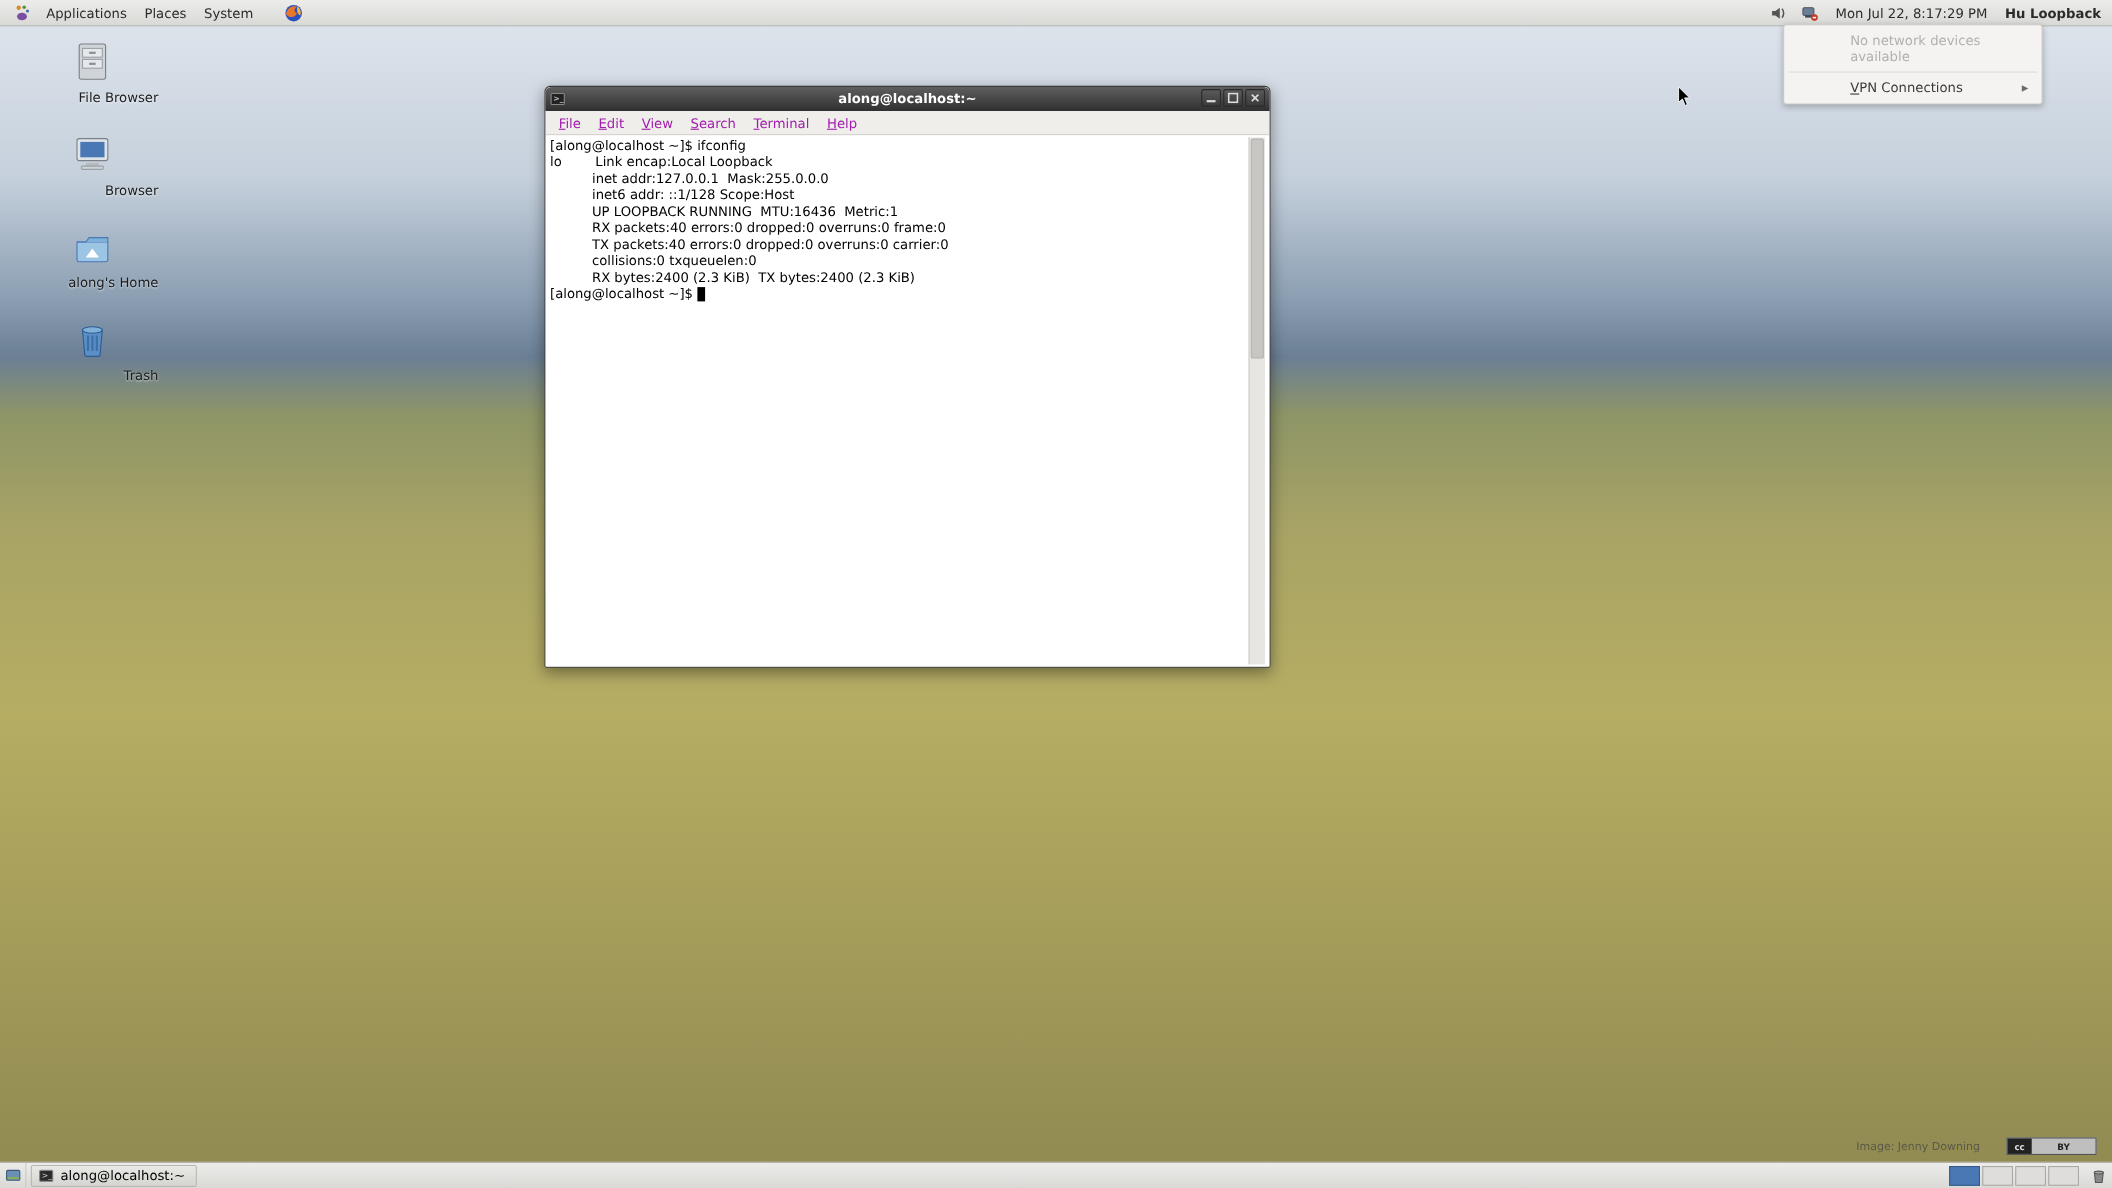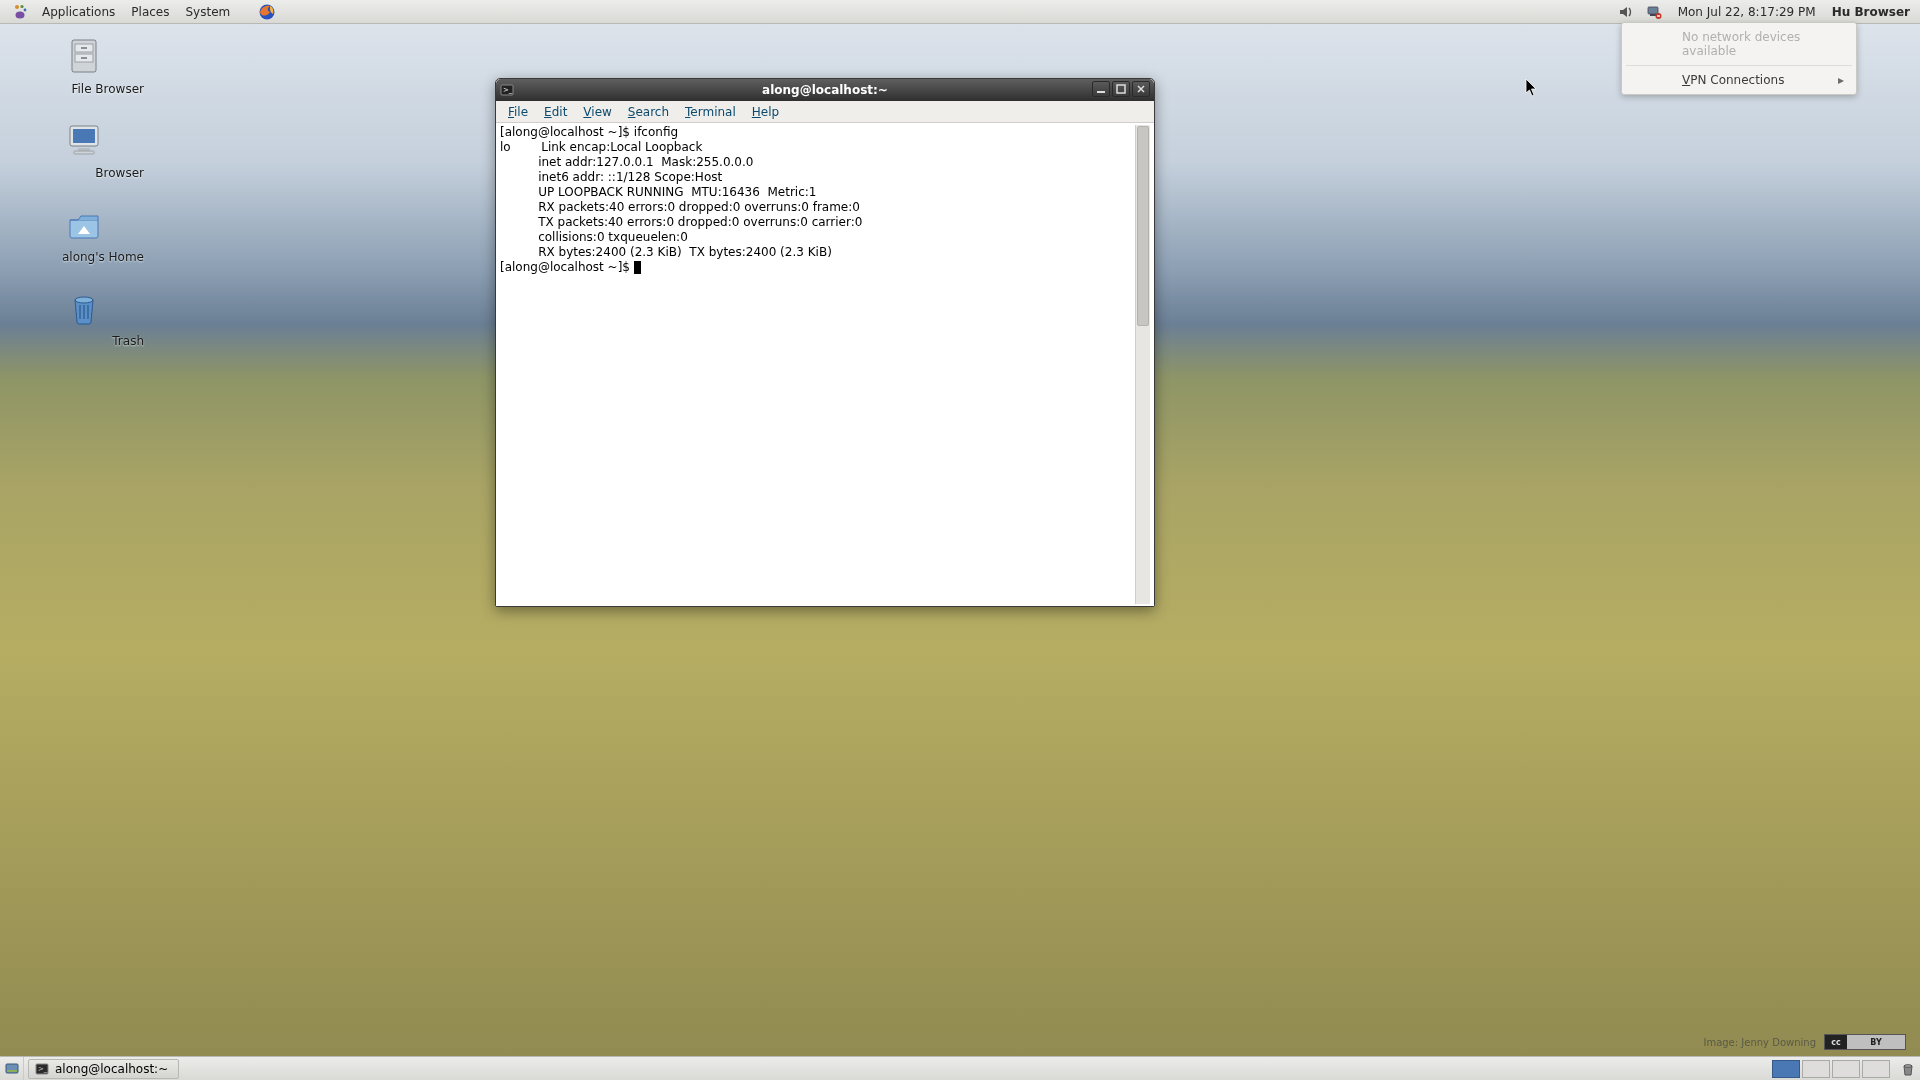--- a/index.html
+++ b/index.html
@@ -61,21 +61,21 @@
 .term-titlebar .sys-icon { width:22px; display:flex; justify-content:center; }
 .term-titlebar .title { position:absolute; left:0; right:0; text-align:center; pointer-events:none; }
 .term-titlebar .win-btns { position:absolute; right:4px; top:2px; display:flex; gap:2px; }
 .win-btn {
   width:18px; height:16px; background:linear-gradient(#5a5a5a,#3a3a3a);
   border:1px solid #2a2a2a; border-radius:2px; color:#ddd;
   display:flex; align-items:center; justify-content:center; font-size:10px;
 }
 .term-menubar {
   height:22px; background:#efeeea; border-bottom:1px solid #cfcecb;
-  display:flex; align-items:center; font-size:12px; color:#0c4a6e; padding:0 4px;
+  display:flex; align-items:center; font-size:12px; color:#a21caf; padding:0 4px;
 }
 .term-menubar .mitem { padding:2px 8px; cursor:default; }
 .term-menubar .mitem .ul { text-decoration:underline; }
 .term-body {
   background:#fff; color:#000;
   font-family:"DejaVu Sans Mono","Liberation Mono",monospace;
   font-size:12px; line-height:15px; white-space:pre;
   height:483px; overflow:hidden; position:relative; padding:2px 4px;
   display:flex;
 }
@@ -98,21 +98,21 @@
 }
 .panel-bottom .spacer { flex:1; }
 .ws-switcher { display:flex; gap:2px; margin-right:6px; }
 .ws { width:28px; height:18px; background:#dedddb; border:1px solid #a9a9a6; }
 .ws.active { background:#4a78b5; border-color:#355a8a; }
 .trash-panel { width:24px; display:flex; align-items:center; justify-content:center; }
 
 
 .credit {
   position:absolute; right:14px; bottom:30px; font-size:10px; color:#5a5a46;
-  display:flex; align-items:center; gap:8px;
+  display:flex; align-items:center; gap:24px;
 }
 .cc-badge {
   width:82px; height:16px; border:1px solid #555; background:#bfbfbf;
   display:flex; align-items:center; font-size:8px; color:#222;
 }
 .cc-badge .cc { background:#222; color:#ddd; width:22px; height:100%; display:flex; align-items:center; justify-content:center; font-weight:bold; }
 .cc-badge .by { flex:1; text-align:center; font-weight:bold; }
 
 .cursor-pointer {
   position:absolute; left:1525px; top:78px; width:14px; height:20px;
@@ -149,21 +149,21 @@
   </div>
   <div class="tray-icon">
     <svg width="16" height="16" viewBox="0 0 16 16">
         <rect x="2" y="3" width="10" height="7" rx="1" fill="#6b7f95" stroke="#445" stroke-width="0.8"></rect>
         <rect x="4" y="10" width="6" height="2" fill="#445"></rect>
         <circle cx="12.5" cy="12" r="3" fill="#c0392b"></circle>
         <rect x="11" y="11.3" width="3" height="1.4" fill="#fff"></rect>
       </svg>
   </div>
   <div class="clock">Mon Jul 22,  8:17:29 PM</div>
-  <div class="user">Hu Browser</div>
+  <div class="user">Hu Loopback</div>
 </div>
 
 <div class="net-popup">
   <div class="row disabled">No network devices available</div>
   <div class="divider"></div>
   <div class="row">
     <span><span class="underline">V</span>PN Connections</span>
     <span class="arrow">▸</span>
   </div>
 </div>

